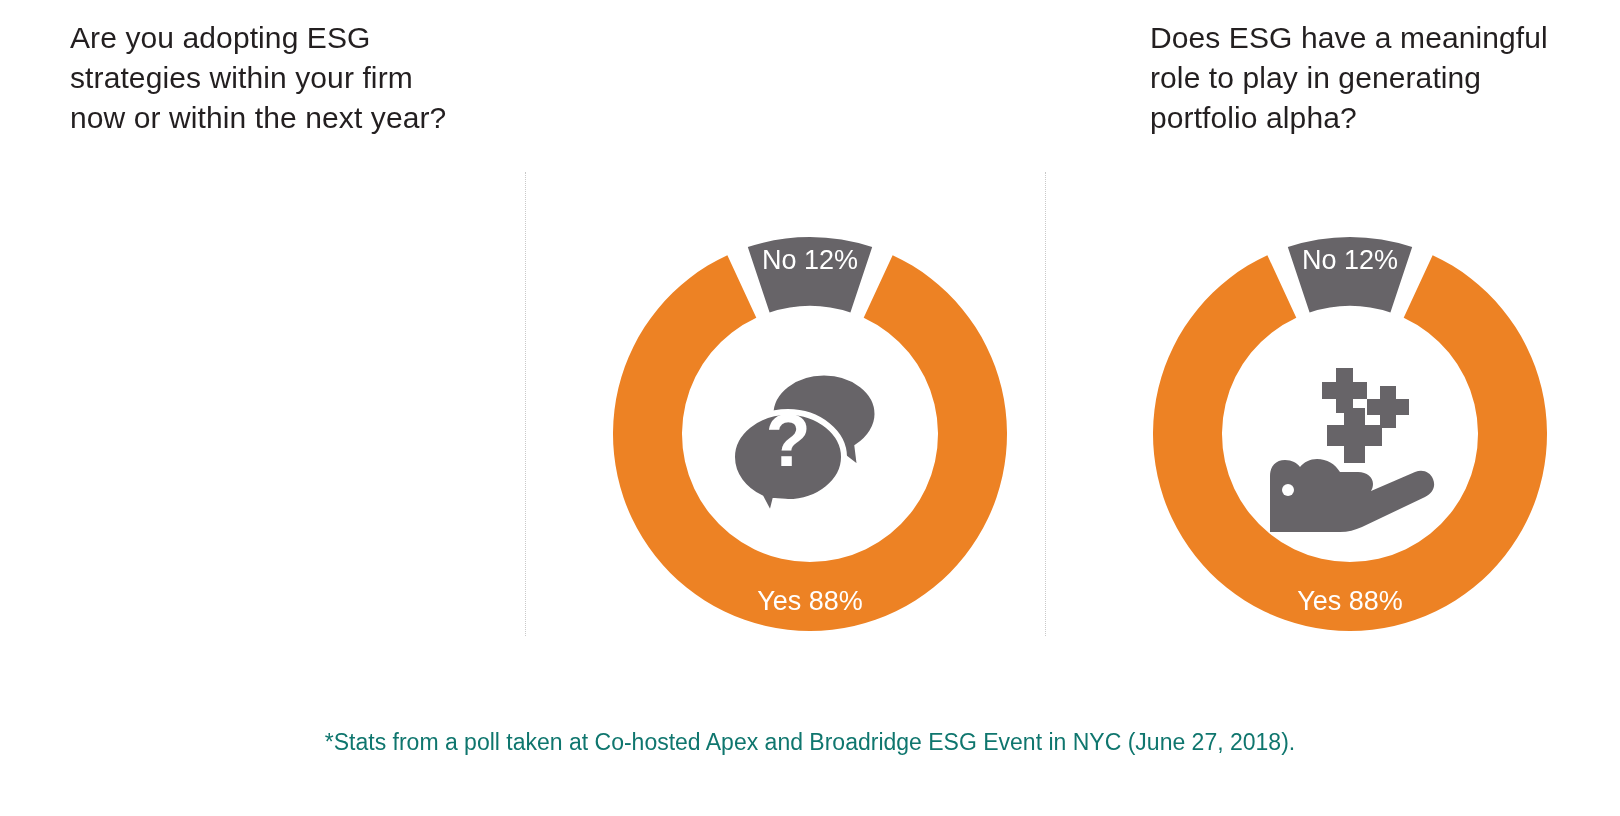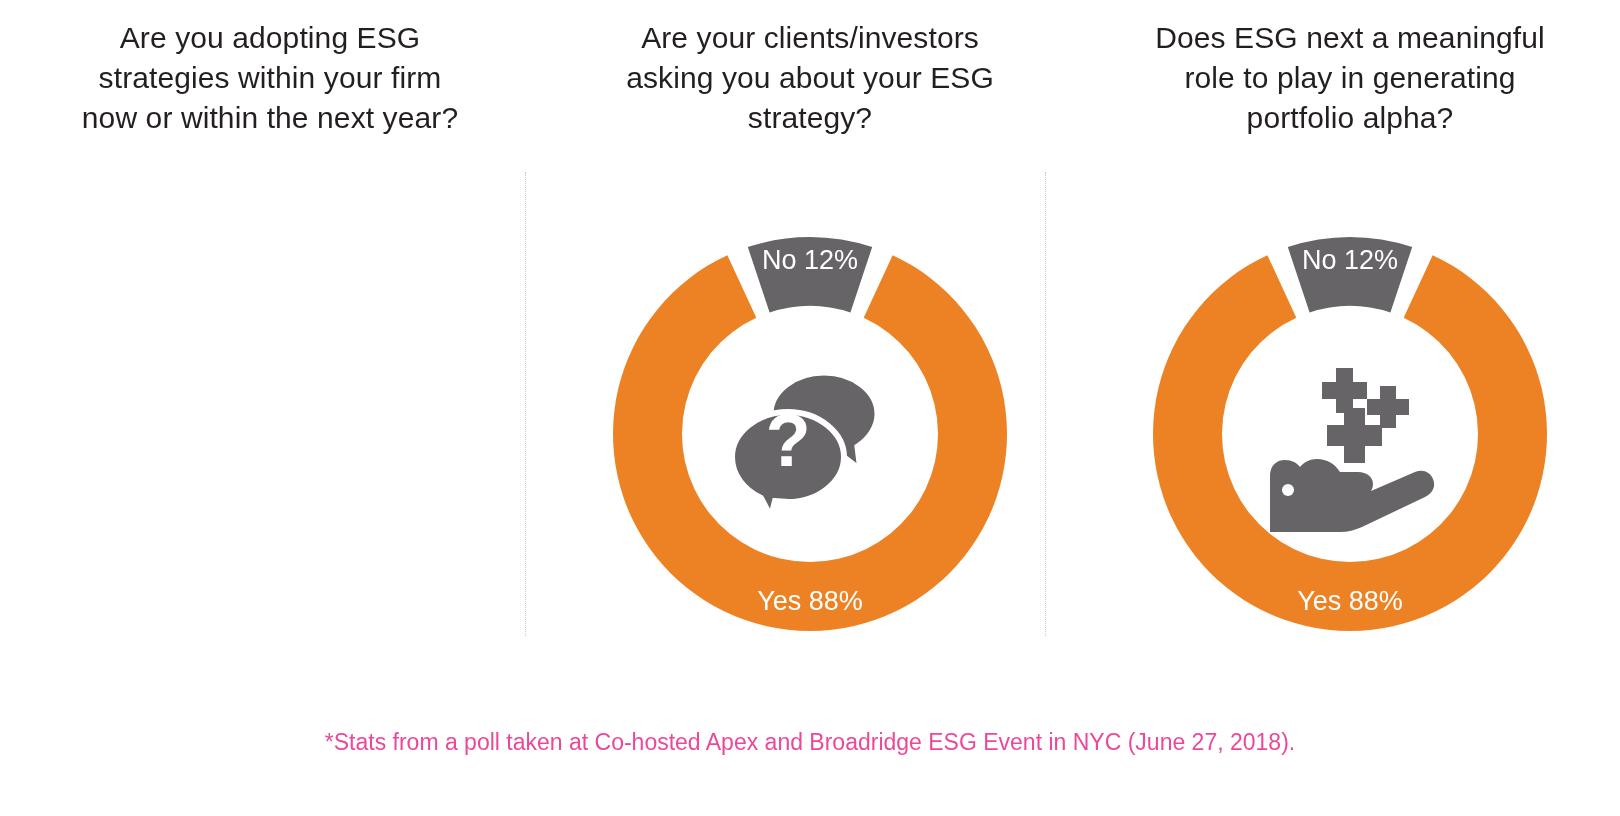--- a/index.html
+++ b/index.html
@@ -35,21 +35,21 @@
     width: 540px;
     height: 680px;
     display: flex;
     flex-direction: column;
     align-items: center;
   }
 
   .panel-title {
     margin-top: 18px;
     width: 400px;
-    text-align: center;
+    text-align: left;
     font-size: 30px;
     line-height: 40px;
     color: #231f20;
     font-weight: 400;
     letter-spacing: 0.1px;
   }
 
   .chart-wrap {
     position: absolute;
     top: 232px;
@@ -84,38 +84,37 @@
   #divider-2 { left: 1045px; }
 
   .footnote {
     position: absolute;
     top: 726px;
     left: 0;
     width: 1620px;
     text-align: center;
     font-size: 23px;
     line-height: 32px;
-    color: #ec4899;
+    color: #0f766e;
   }
 
   .icon-layer { pointer-events: none; }
 </style>
 </head>
 <body>
 
 <div id="infographic">
 
   <div class="panels">
 
     <div class="panel">
       <div class="panel-title">Are you adopting ESG strategies within your firm now or within the next year?</div>
     </div>
 
     <div class="panel">
-      <div class="panel-title">Are your clients/investors asking you about your ESG strategy?</div>
       <div class="chart-wrap">
         <svg class="donut-svg" viewBox="0 0 404 404">
           <g>
             <path class="slice-yes" d="M 284.6320602418969 23.167836729016983 A 197 197 0 1 1 119.36793975810313 23.167836729016983 L 148.31013344688935 85.80448274778769 A 128 128 0 1 0 255.68986655311068 85.80448274778769 Z" fill="#ED8224"></path>
             <path class="slice-no" d="M 139.81713972142083 15.071425706034177 A 197 197 0 0 1 264.1828602785792 15.071425706034177 L 242.40307672922913 80.54387050950444 A 128 128 0 0 0 161.5969232707709 80.54387050950444 Z" fill="#676468"></path>
           </g>
           <text class="slice-label" x="202" y="29.5">No 12%</text>
           <text class="slice-label" x="202" y="370.5">Yes 88%</text>
           <g class="icon-layer" transform="translate(202,202)">
             <g fill="#676468">
@@ -126,21 +125,21 @@
               <path d="M-22,-22 c31,0 56,21 56,45 c0,24 -25,45 -56,45 c-4,0 -9,-1 -13,-1 l-4,16 l-10,-19 c-17,-8 -29,-23 -29,-41 c0,-24 25,-45 56,-45 z"></path>
             </g>
             <path d="M-22,-22 c31,0 56,21 56,45 c0,24 -25,45 -56,45 c-4,0 -9,-1 -13,-1 l-4,16 l-10,-19 c-17,-8 -29,-23 -29,-41 c0,-24 25,-45 56,-45 z" fill="none" stroke="#ffffff" stroke-width="6"></path>
             <text x="-22" y="32" font-family="Liberation Sans, sans-serif" font-size="74" font-weight="bold" fill="#ffffff" text-anchor="middle">?</text>
           </g>
         </svg>
       </div>
     </div>
 
     <div class="panel">
-      <div class="panel-title">Does ESG next a meaningful role to play in generating portfolio alpha?</div>
+      <div class="panel-title">Does ESG have a meaningful role to play in generating portfolio alpha?</div>
       <div class="chart-wrap">
         <svg class="donut-svg" viewBox="0 0 404 404">
           <g>
             <path class="slice-yes" d="M 284.6320602418969 23.167836729016983 A 197 197 0 1 1 119.36793975810313 23.167836729016983 L 148.31013344688935 85.80448274778769 A 128 128 0 1 0 255.68986655311068 85.80448274778769 Z" fill="#ED8224"></path>
             <path class="slice-no" d="M 139.81713972142083 15.071425706034177 A 197 197 0 0 1 264.1828602785792 15.071425706034177 L 242.40307672922913 80.54387050950444 A 128 128 0 0 0 161.5969232707709 80.54387050950444 Z" fill="#676468"></path>
           </g>
           <text class="slice-label" x="202" y="29.5">No 12%</text>
           <text class="slice-label" x="202" y="370.5">Yes 88%</text>
           <g class="icon-layer" transform="translate(202,202)">
             <g fill="#676468">

